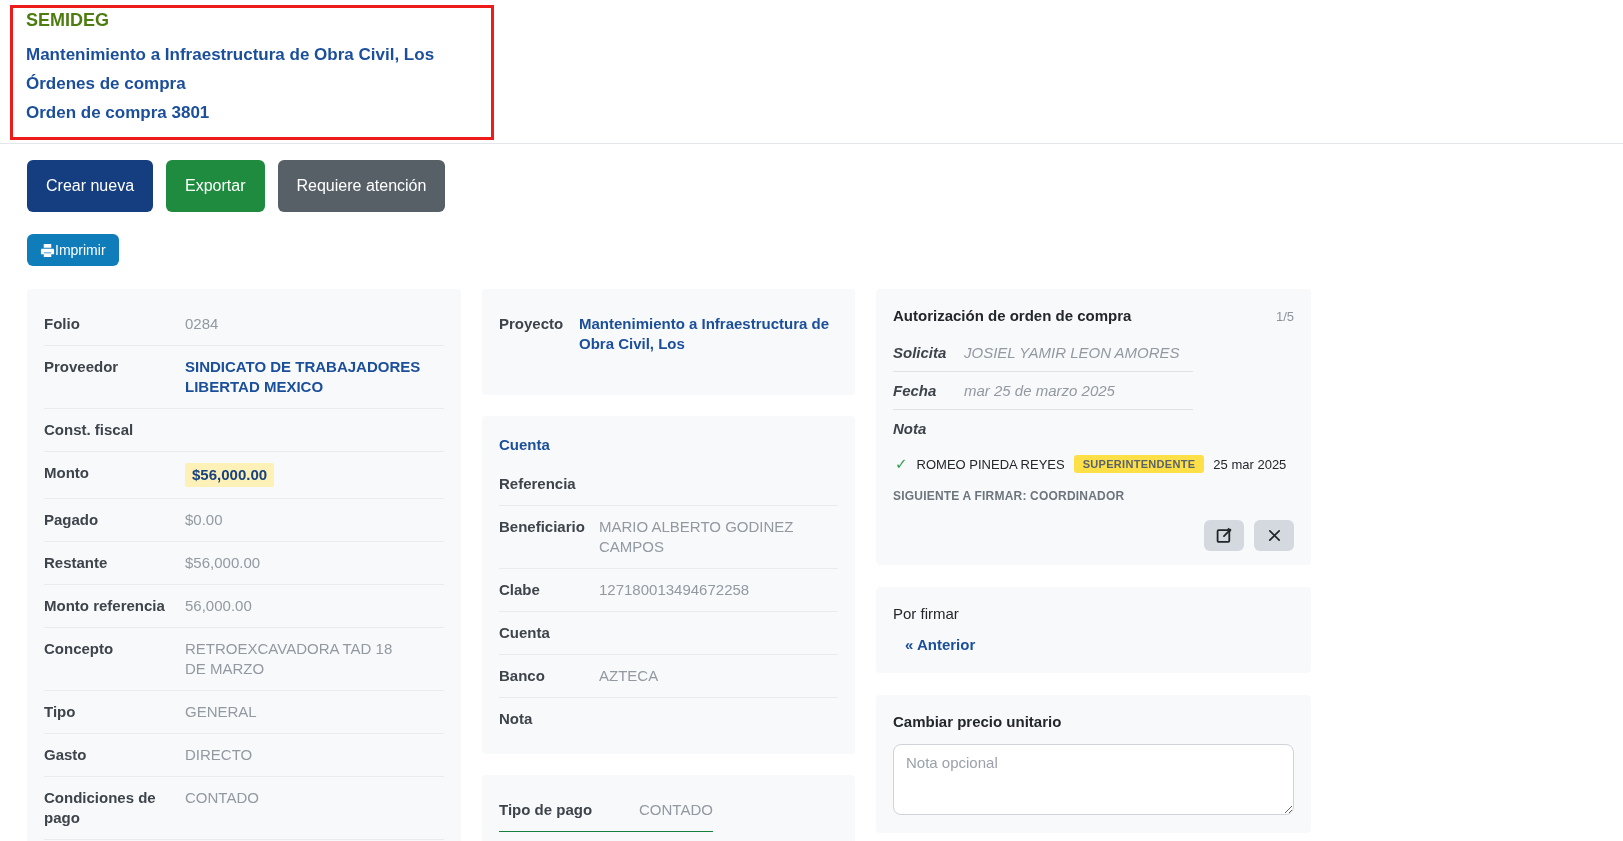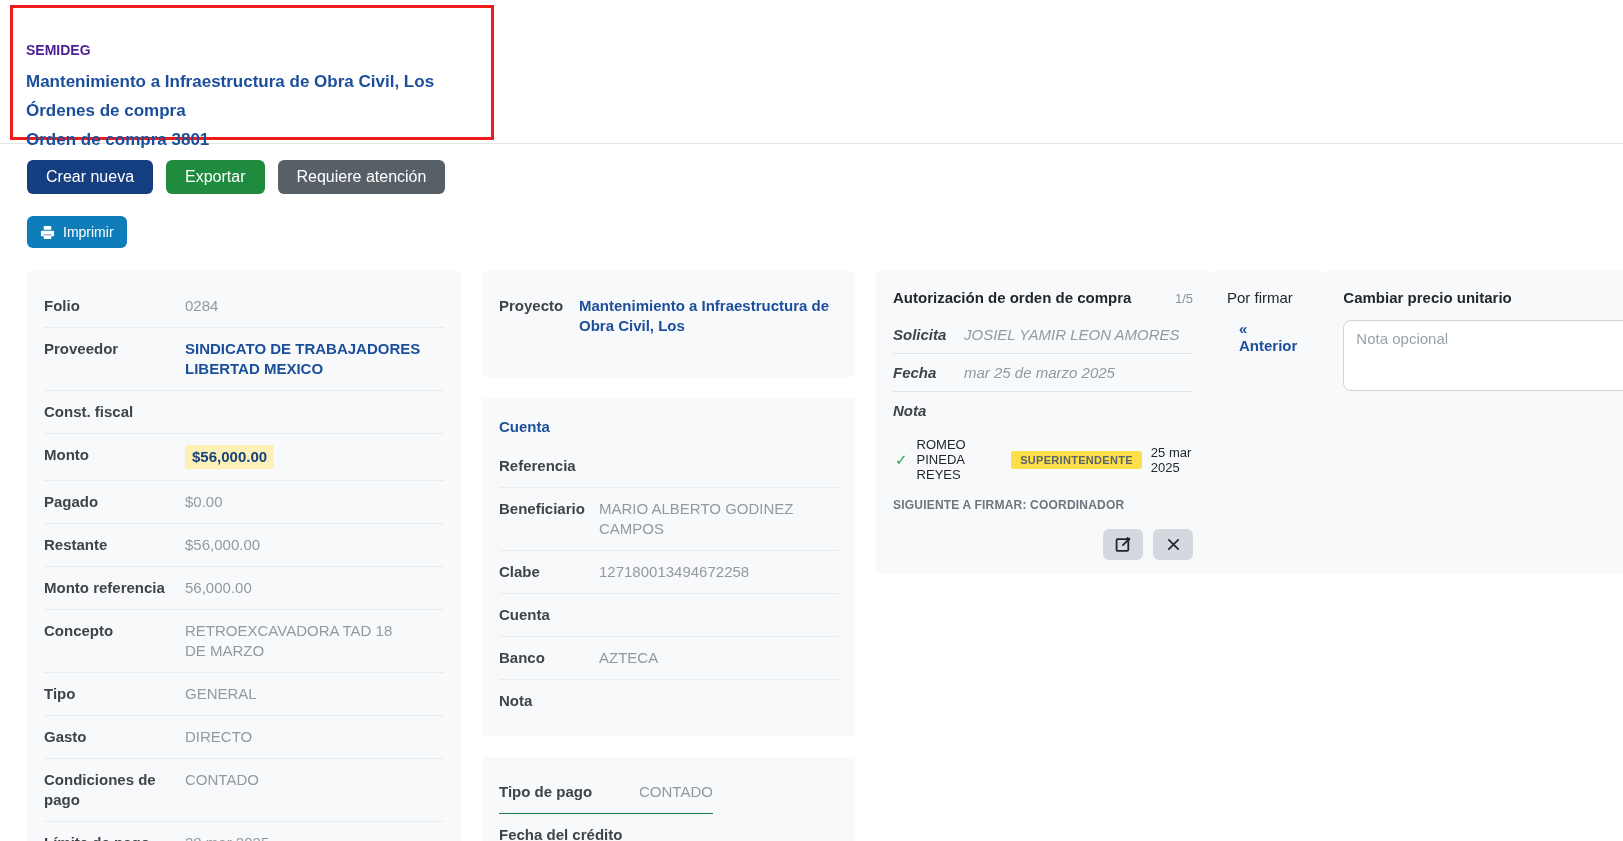--- a/index.html
+++ b/index.html
@@ -4,42 +4,42 @@
 <style>
   * { margin:0; padding:0; box-sizing:border-box; }
   html,body { width:1623px; height:841px; overflow:hidden; background:#ffffff;
     font-family:"Liberation Sans","DejaVu Sans",sans-serif; }
 
   
   .header { position:relative; height:144px; border-bottom:1px solid #e4e7ea; background:#fff; }
   .annotation-box { position:absolute; left:10px; top:5px; width:484px; height:135px;
     border:3px solid #ee1b1b; }
   .header-inner { position:absolute; left:26px; top:10px; width:440px; }
-  .app-title { font-size:14px; font-weight:bold; color:#4c1d95; margin-bottom:9px;margin-top:32px; }
+  .app-title { font-size:18px; font-weight:bold; color:#4d7c0f; margin-bottom:9px; }
   .crumb-link { display:block; font-size:17px; font-weight:bold; color:#1b4e9b;
     line-height:29px; text-decoration:none; cursor:pointer; }
 
   
   .toolbar { margin:16px 0 0 27px; display:flex; gap:13px; }
-  .btn { display:inline-flex; align-items:center; justify-content:center; height:34px;
+  .btn { display:inline-flex; align-items:center; justify-content:center; height:52px;
     padding:0 19px; border:none; border-radius:6px; color:#fff; font-size:16px;
     font-family:inherit; cursor:pointer; }
   .btn-navy { background:#143e80; }
   .btn-green { background:#1f8b3e; }
   .btn-gray  { background:#575f67; }
   .toolbar2 { margin:22px 0 0 27px; }
-  .btn-print { display:inline-flex; align-items:center; gap:8px; height:32px; padding:0 13px;
+  .btn-print { display:inline-flex; align-items:center; height:32px; padding:0 13px;
     background:#0f7dba; border:none; border-radius:6px; color:#fff; font-size:14px;
     font-family:inherit; cursor:pointer; }
 
   
   .main { display:flex; align-items:flex-start; margin:23px 0 0 27px; gap:21px; }
   .col-left  { width:434px; }
   .col-mid   { width:373px; display:flex; flex-direction:column; gap:21px; }
-  .col-right { width:435px; display:flex; flex-direction:row; }
+  .col-right { width:435px; display:flex; flex-direction:column; gap:22px; }
   .card { background:#f8f9fa; border-radius:4px; padding:14px 17px; }
 
   
   .row { display:flex; padding:11px 0; border-top:1px solid #e9ecef; }
   .row.first { border-top:none; }
   .row-label { font-size:15px; font-weight:bold; color:#3e444b; line-height:20px; }
   .row-value { font-size:15px; color:#9299a1; line-height:20px; flex:1; }
   .col-left  .row-label { width:141px; flex-shrink:0; padding-right:8px; }
   .value-link { color:#1b4e9b; font-weight:bold; cursor:pointer; text-decoration:none; }
   .value-hl { background:#fdf1b8; color:#17427d; font-weight:bold; padding:2px 7px;

